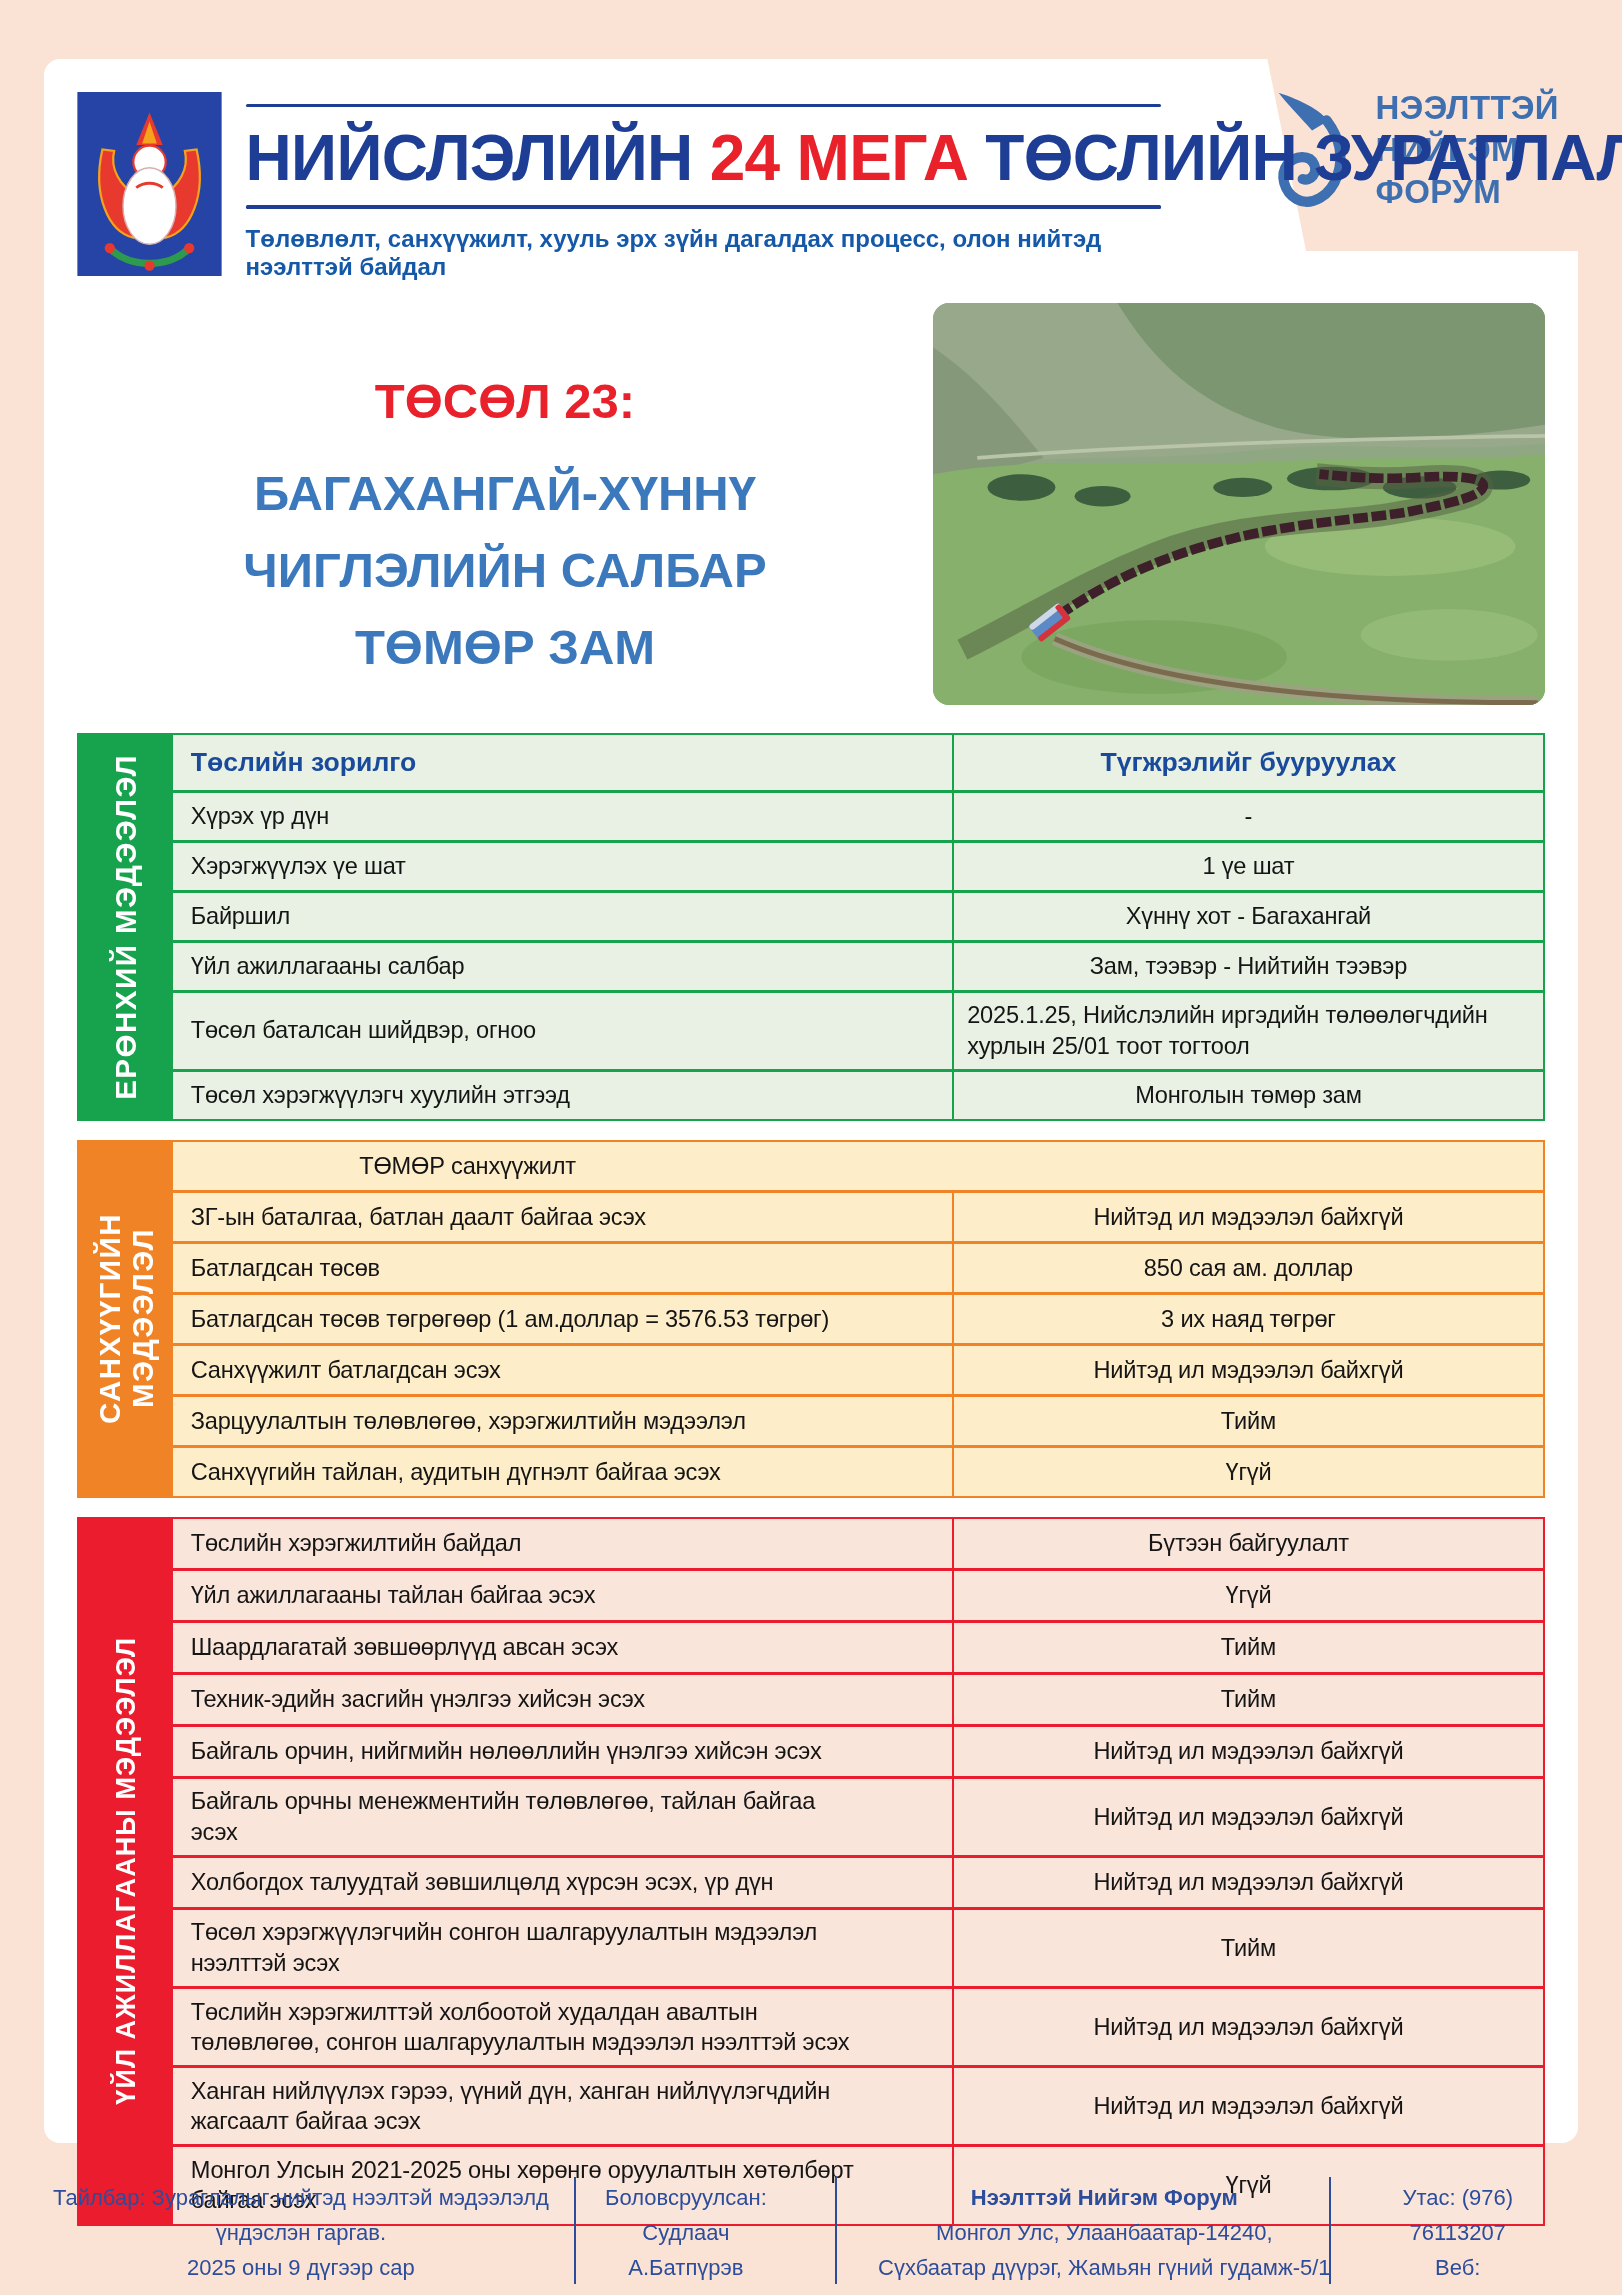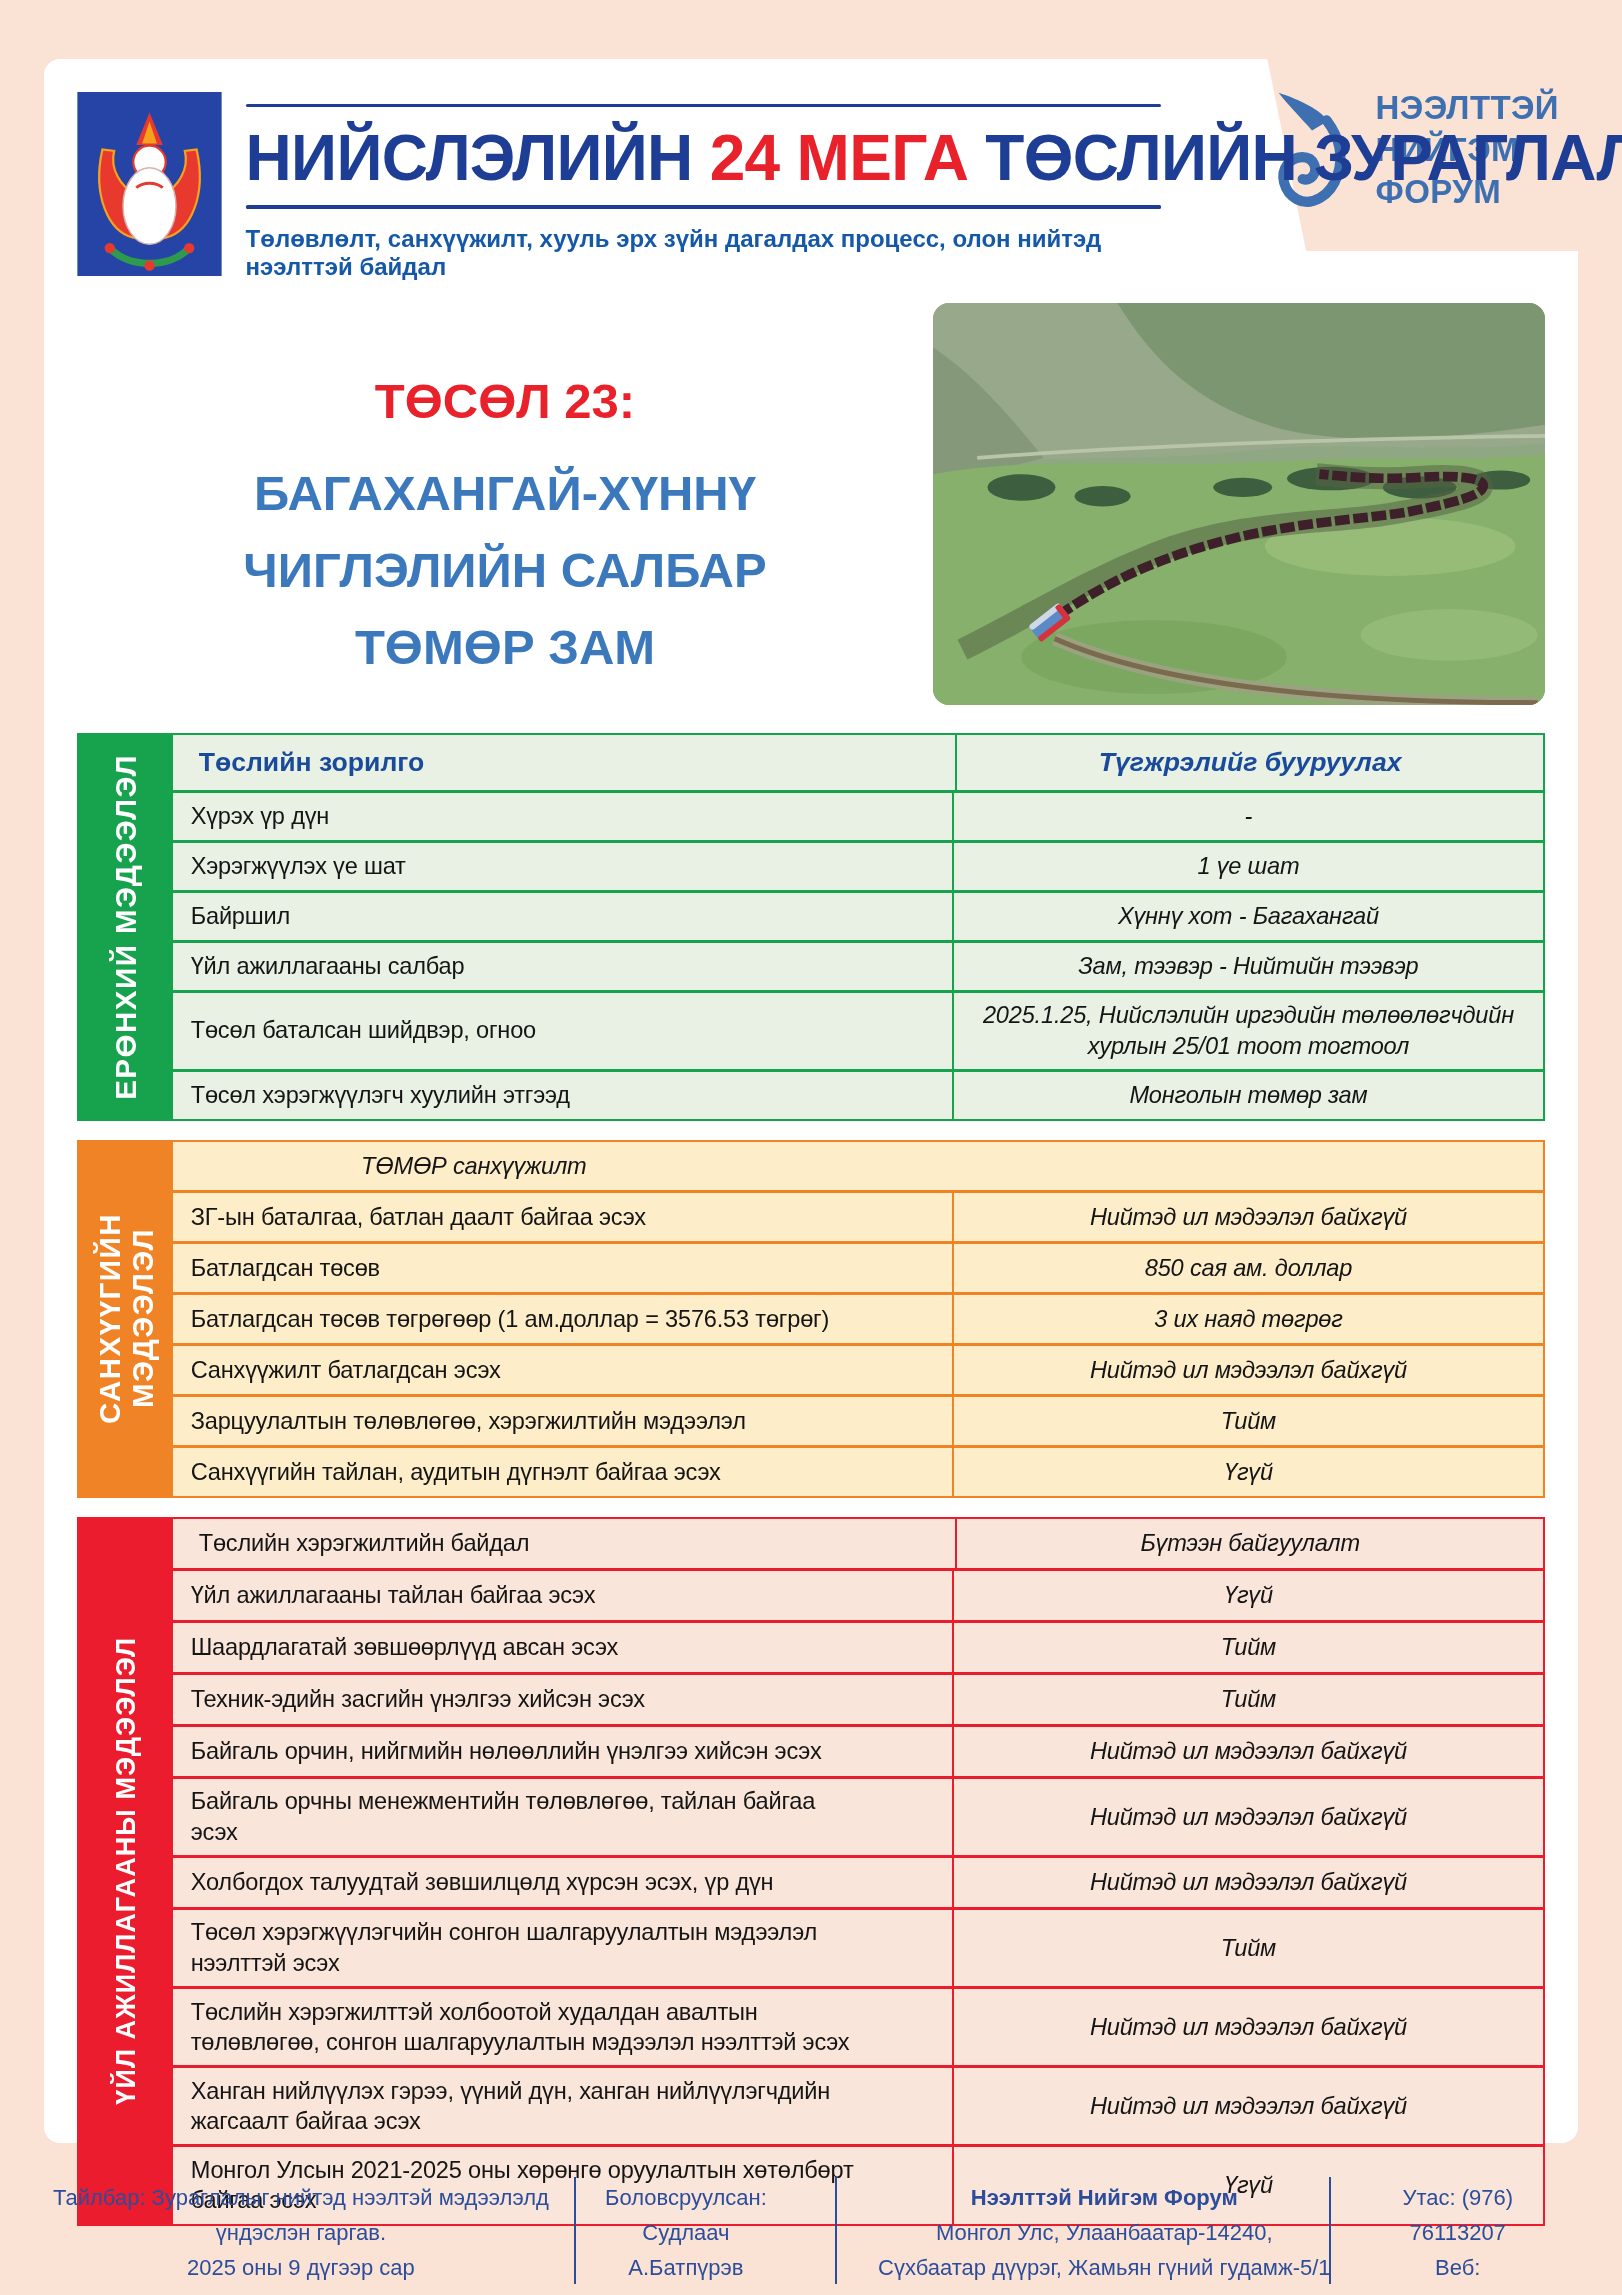--- a/index.html
+++ b/index.html
@@ -51,27 +51,27 @@
     display:flex;align-items:center;justify-content:center;
   }
   .side-label{
     writing-mode:vertical-rl;transform:rotate(180deg);
     color:#ffffff;font-weight:700;font-size:29.5px;letter-spacing:1.5px;line-height:1.12;
     text-align:center;white-space:nowrap;
   }
   .s-operational .side-label{font-size:27px;letter-spacing:1.1px;}
   .rows{flex:1;background:var(--cellbg);display:flex;flex-direction:column;}
   .row{display:flex;border-top:3px solid var(--accent);}
-  .row:first-child{border-top:none;margin-left:8px;}
+  .row:first-child{border-top:none;}
   .cell{display:flex;align-items:center;box-sizing:border-box;}
   .cell.label{width:57%;padding:7.4px 14.8px 7.4px 17.7px;border-right:2.2px solid var(--accent);
     font-size:23.6px;color:#151515;letter-spacing:-0.2px;line-height:1.3;}
   .cell.label .inner{max-width:664px;}
-  .cell.value{width:43%;justify-content:center;text-align:center;padding:7.4px 13.3px;
-    font-size:23.6px;color:#151515;letter-spacing:-0.2px;line-height:1.3;font-style:italic;}
+  .cell.value{width:43%;justify-content:center;text-align:left;padding:7.4px 13.3px;
+    font-size:23.6px;color:#151515;letter-spacing:-0.2px;line-height:1.3;}
   .cell.value .inner{max-width:605px;}
   .row.head .cell{font-size:26.6px;font-weight:700;color:#1a4a9b;letter-spacing:0;}
   .s-general .row{min-height:47px;}
   .s-general .row.head{min-height:55px;}
   .s-financial .row{min-height:48px;}
   .s-operational .row{min-height:49px;}
   
   .footer{position:absolute;left:0;top:2143px;width:1440px;height:153px;color:#2c4d9b;text-align:center;}
   .fcol{position:absolute;top:37px;font-size:22px;line-height:1.6;}
   .fcol .b{font-weight:700;}

